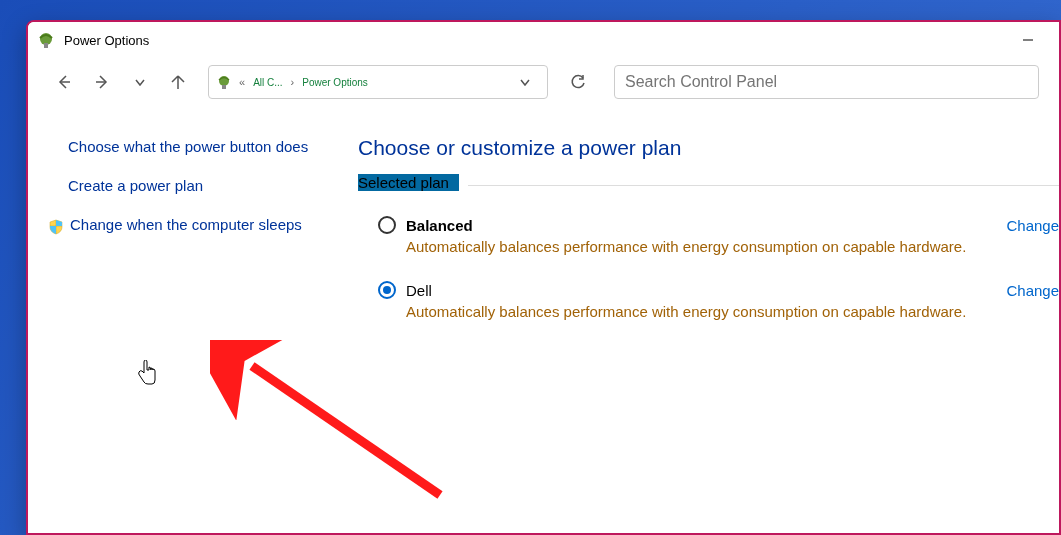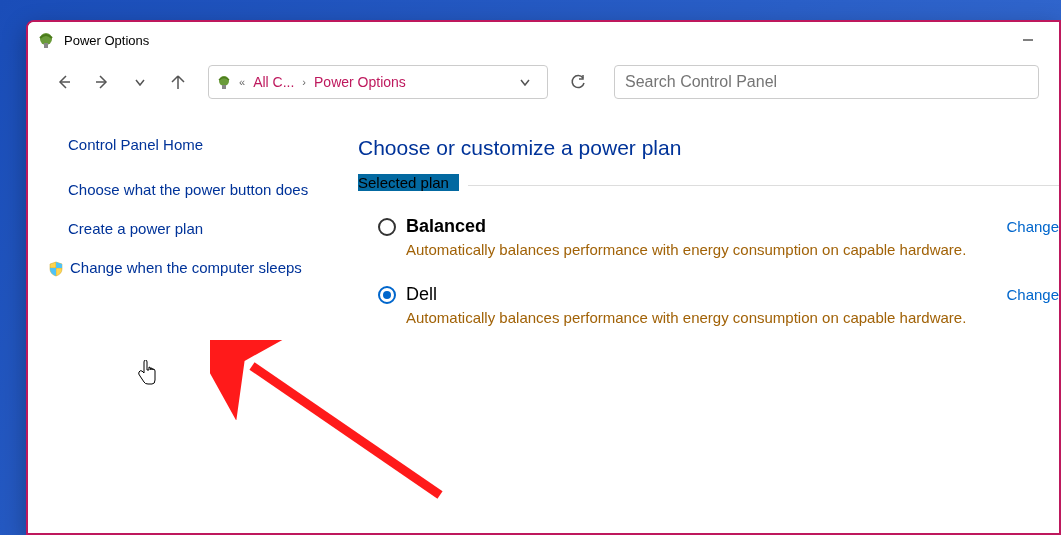--- a/index.html
+++ b/index.html
@@ -61,21 +61,21 @@
     height: 34px;
     border: 1px solid #ccc;
     border-radius: 4px;
     padding: 0 6px;
     gap: 4px;
     margin-left: 8px;
     min-width: 340px;
   }
   .bc-icon { width: 18px; height: 18px; }
   .bc-sep { color: #666; font-size: 11px; padding: 0 2px; }
-  .bc-seg { font-size: 14px; color: #be185d; padding: 0 2px; }
+  .bc-seg { font-size: 10px; color: #15803d; padding: 0 2px; }
   .bc-spacer { flex: 1; }
   .search-box {
     flex: 1;
     height: 34px;
     border: 1px solid #ccc;
     border-radius: 4px;
     padding: 0 10px;
     font-size: 16px;
     color: #666;
     outline: none;
@@ -98,21 +98,21 @@
   .sidebar-link {
     color: #003399;
     font-size: 15px;
     margin-bottom: 18px;
     line-height: 1.4;
     display: block;
   }
   .sidebar-link.underlined { }
   .sidebar-item-row {
     display: flex;
-    align-items: center;
+    align-items: flex-end;
     gap: 6px;
     margin-left: -20px;
     margin-bottom: 18px;
   }
   .shield-ico { width: 16px; height: 16px; margin-top: 3px; flex-shrink: 0; }
   .main {
     flex: 1;
     padding: 0 0 16px 20px;
   }
   .main-heading {
@@ -162,21 +162,21 @@
   }
   .radio.selected { border-color: #0066cc; }
   .radio.selected::after {
     content: "";
     position: absolute;
     left: 3px; top: 3px;
     width: 8px; height: 8px;
     background: #0066cc;
     border-radius: 50%;
   }
-  .plan-name { font-size: 18px; }
+  .plan-name { font-size: 15px; }
   .plan-name.bold { font-weight: 600; }
   .plan-spacer { flex: 1; }
   .plan-change { color: #0066cc; font-size: 15px; }
   .plan-desc {
     font-size: 15px;
     color: #a16207;
     padding: 2px 0 20px 48px;
   }
   .arrow-annot {
     position: absolute;
@@ -262,21 +262,20 @@
           <path d="M14 5 A6 6 0 1 0 15 10" stroke="#555" stroke-width="1.5" fill="none"></path>
           <path d="M14 2 L14 6 L10 6" stroke="#555" stroke-width="1.5" fill="none"></path>
         </svg>
     </span>
 
     <input class="search-box" placeholder="Search Control Panel" style="">
   </div>
 
   <div class="content">
     <div class="sidebar">
-      <div class="sidebar-home">Control Panel Home</div>
       <a class="sidebar-link">Choose what the power button does</a>
       <a class="sidebar-link underlined">Create a power plan</a>
       <div class="sidebar-item-row">
         <span class="shield-ico">
           <svg viewBox="0 0 16 16">
               <path d="M8 1 L14 3 L14 8 Q14 13 8 15 Q2 13 2 8 L2 3 Z" fill="#ffd54f" stroke="#c9a227" stroke-width="0.5"></path>
               <path d="M8 1 L8 15 M2 7 L14 7" stroke="#c9a227" stroke-width="0.5"></path>
               <path d="M8 1 L14 3 L14 7 L8 7 Z" fill="#4fc3f7"></path>
               <path d="M2 7 L8 7 L8 15 Q2 13 2 8 Z" fill="#4fc3f7"></path>
             </svg>

